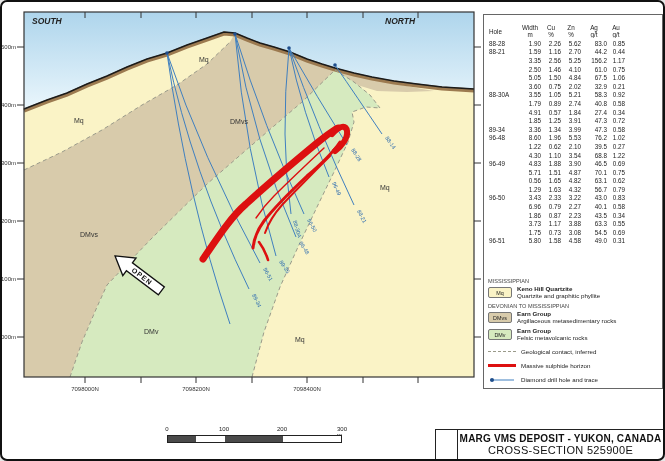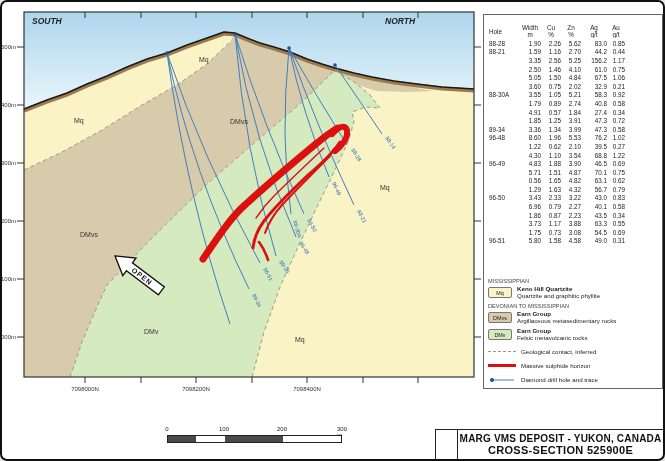--- a/index.html
+++ b/index.html
@@ -47,21 +47,21 @@
   .scalebar-wrap{position:absolute;left:0;top:0;}
   .sb-label{position:absolute;top:424px;font-size:6px;color:#222;transform:translateX(-50%);}
   .sb-bar{position:absolute;left:165px;top:433px;width:173px;height:6px;border:1px solid #222;background:#fff;box-sizing:content-box;}
   .sb-seg{position:absolute;top:0;height:6px;background:#4a4a4a;}
 
   
   .titleblock{position:absolute;left:433px;top:427px;width:229px;height:31px;border:1px solid #222;display:flex;box-sizing:border-box;}
   .tb-left{width:21px;border-right:1px solid #222;flex:none;}
   .tb-main{flex:1;display:flex;flex-direction:column;align-items:center;justify-content:center;}
   .tb-line1{font-size:10px;font-weight:bold;color:#111;letter-spacing:0.2px;}
-  .tb-line2{font-size:11px;font-weight:bold;color:#111;letter-spacing:0.3px;}
+  .tb-line2{font-size:11px;font-weight:normal;color:#111;letter-spacing:0.3px;}
 </style>
 </head>
 <body>
 
 <div class="canvas">
 
   <svg width="480" height="400" viewBox="0 0 480 400" style="position:absolute;left:0;top:0;">
     <defs>
       <linearGradient id="skyGrad" x1="0" y1="0" x2="0" y2="1">
         <stop offset="0" stop-color="#aed5ec"></stop>

